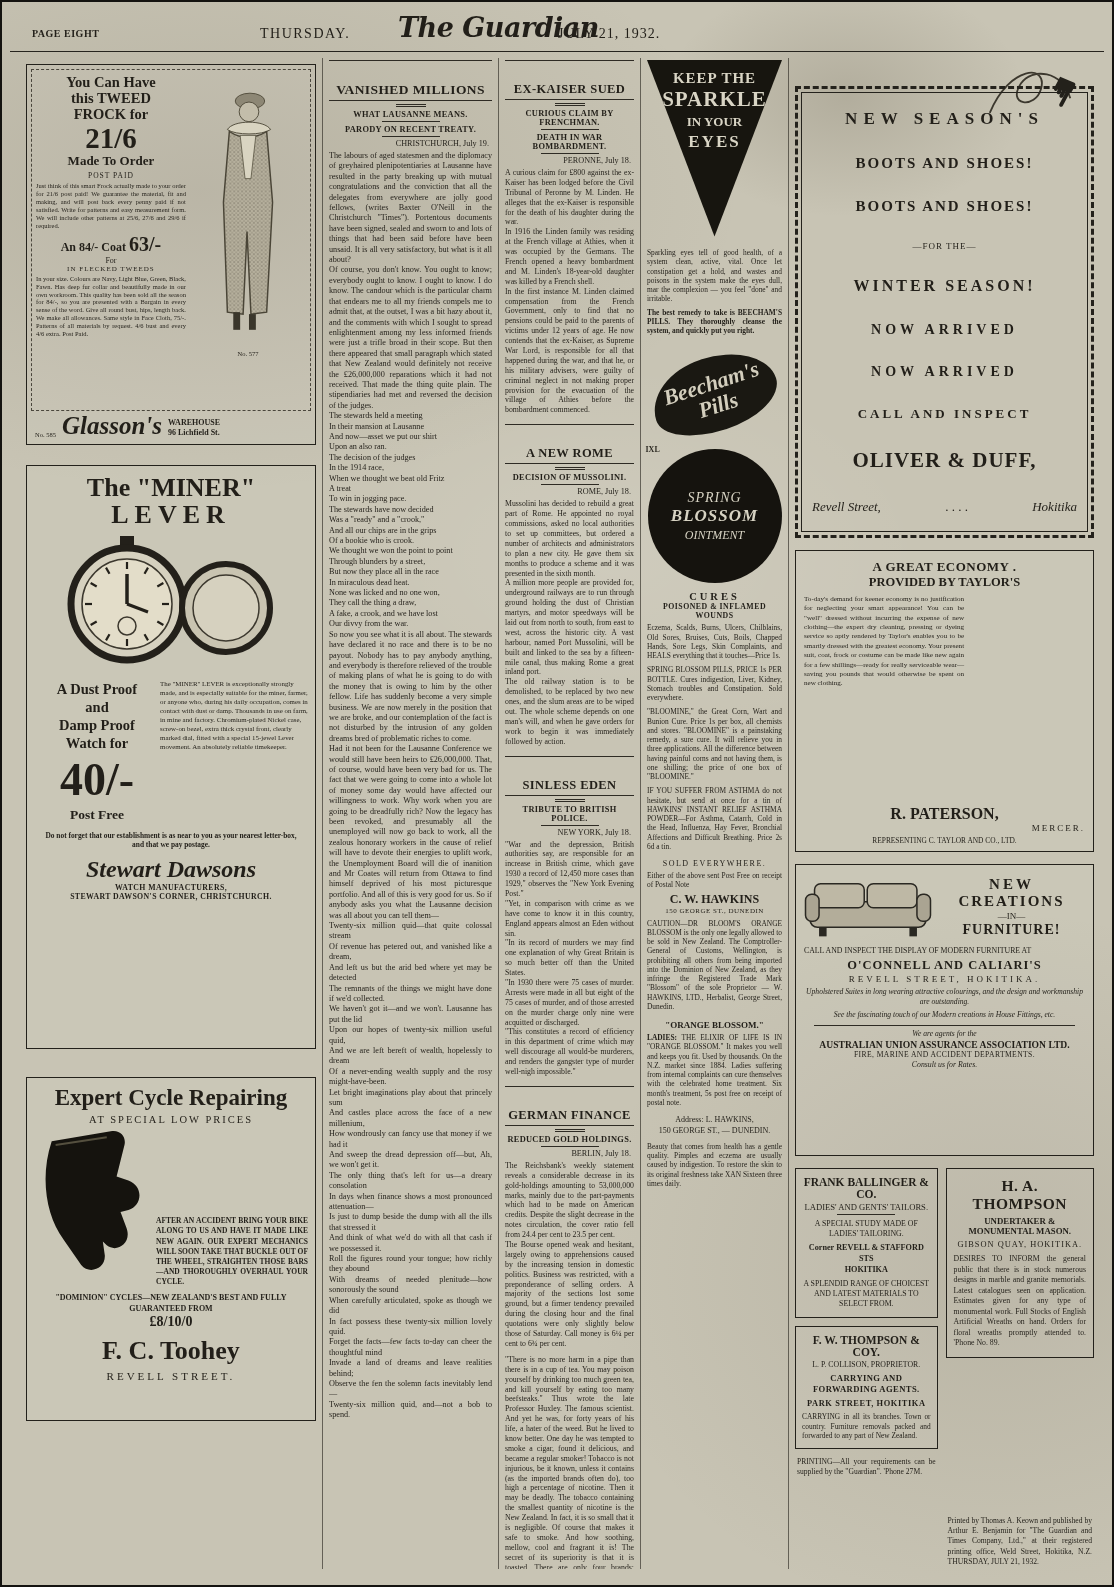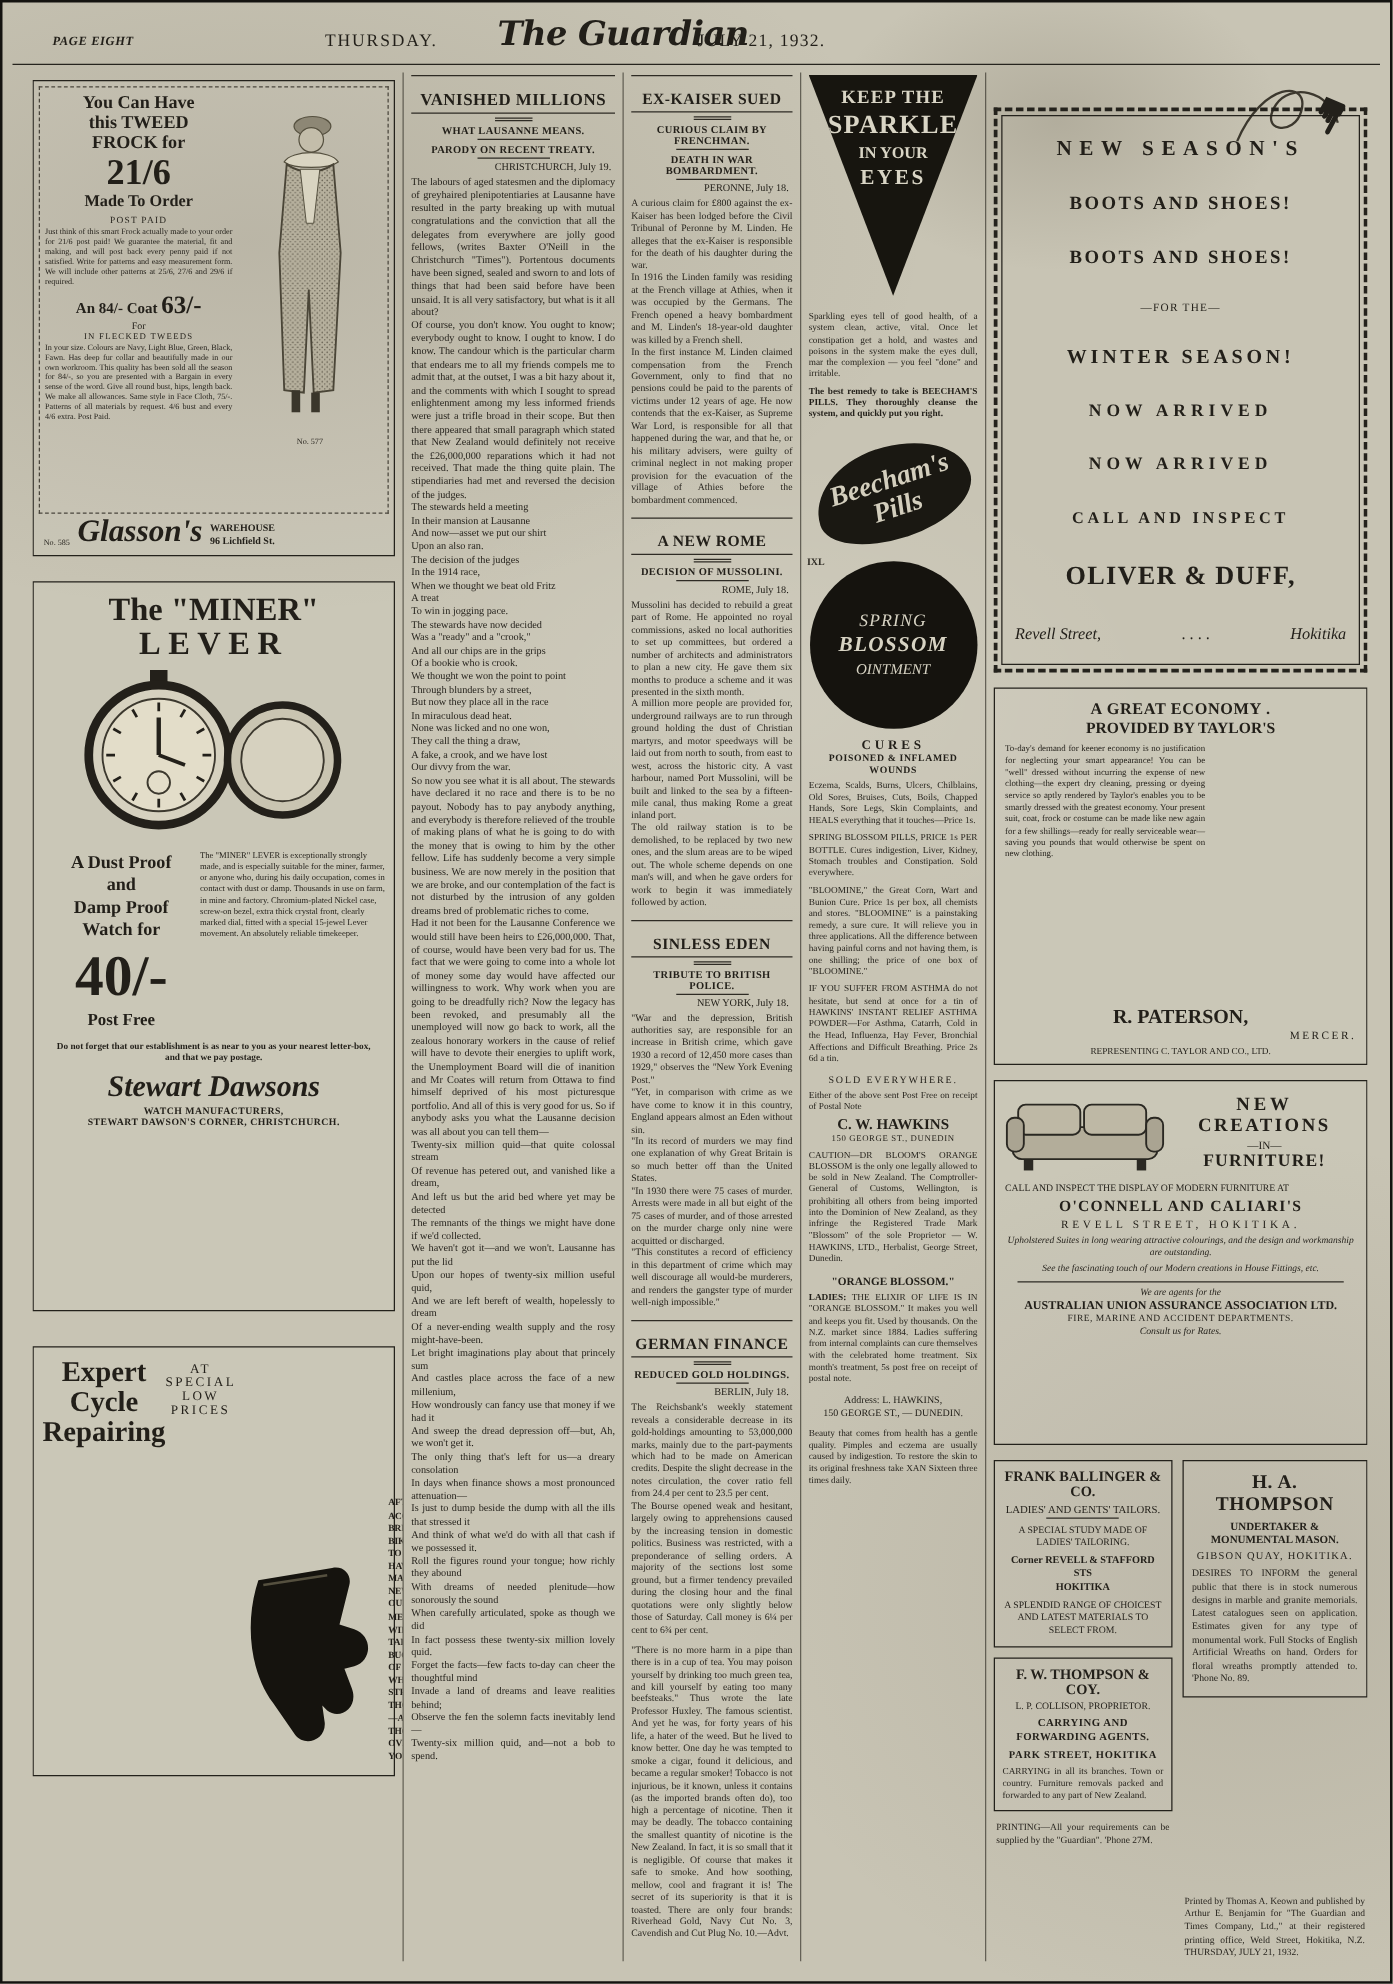--- a/index.html
+++ b/index.html
@@ -8,21 +8,21 @@
   background:
    radial-gradient(900px 500px at 18% 12%, rgba(96,88,70,.16), transparent 60%),
    radial-gradient(700px 600px at 90% 80%, rgba(96,88,70,.14), transparent 60%),
    radial-gradient(520px 320px at 55% 35%, rgba(255,255,250,.12), transparent 60%),
    radial-gradient(300px 200px at 76% 6%, rgba(90,82,64,.20), transparent 60%),
    #c8c4b4;
   border:2px solid #141310;
   font-family:"Liberation Serif","DejaVu Serif",serif;color:#221f19}
 
 .masthead{position:relative;height:50px;border-bottom:1.5px solid #26241e;margin:0 8px}
-.m-page{position:absolute;left:32px;top:26px;font-weight:700;font-style:italic;font-size:10px;letter-spacing:.5px}
+.m-page{position:absolute;left:22px;top:26px;font-weight:700;font-size:10px;letter-spacing:.5px}
 .m-day{position:absolute;left:250px;top:24px;font-size:14px;letter-spacing:1.5px}
 .m-title{position:absolute;left:388px;top:10px;font-size:27px;font-weight:700;font-style:italic;font-family:"DejaVu Serif",serif;letter-spacing:-.5px}
 .m-date{position:absolute;left:548px;top:24px;font-size:14px;letter-spacing:1px}
 
 .cols{display:flex;align-items:stretch;height:1525px;padding:6px 18px 8px 24px}
 .col{height:100%;overflow:hidden;padding:2px 6px 0}
 .col+.col{border-left:1px solid rgba(46,43,36,.65)}
 .col-l{width:296px;padding-left:0;display:flex;flex-direction:column}
 .col-a{width:176px}
 .col-b{width:142px}
@@ -30,21 +30,21 @@
 .col-r{flex:1;padding-right:0;display:flex;flex-direction:column;gap:12px}
 
 .pre{white-space:pre-line}
 .ctr{text-align:center}
 .bold{font-weight:700}
 .it{font-style:italic}
 .body{font-size:8.2px;line-height:1.27;text-align:justify}
 .small7{font-size:7.4px;line-height:1.25;text-align:justify}
 .mini-rule{width:58px;margin:2px auto;border-top:1px solid #2e2b24}
 .orn{width:30px;margin:3px auto 2px;border-top:3px double #2e2b24}
-.art-head{font-weight:700;text-align:center;font-size:13.5px;letter-spacing:.4px;padding:11px 0 2px;border-top:1.2px solid #2e2b24;border-bottom:1.2px solid #2e2b24}
+.art-head{font-weight:700;text-align:center;font-size:13.5px;letter-spacing:.4px;padding:21px 0 2px;border-top:1.2px solid #2e2b24;border-bottom:1.2px solid #2e2b24}
 .art{margin-bottom:9px}
 .art-sub{font-weight:700;text-align:center;font-size:8.4px;letter-spacing:.3px;margin:3px 0 1px}
 .dateline{text-align:right;font-size:8.2px;margin:2px 3px 3px 0}
 .ad{border:1.5px solid #23211b;background:rgba(255,255,252,.05)}
 
 .glasson{height:381px;margin-top:4px;padding:4px;display:flex;flex-direction:column}
 .gl-in{flex:1;display:flex;border:1px dashed #4a463c;padding:4px 4px 2px}
 .gl-left{width:57%;padding-right:4px}
 .gl-l1{font-weight:700;font-size:14.5px;text-align:center;line-height:1.12}
 .gl-price{font-weight:700;font-size:29px;text-align:center;line-height:1.05}
@@ -70,21 +70,21 @@
 .mn-mid{display:flex;gap:0;margin-top:6px}
 .mn-left{width:46%;text-align:center}
 .mn-l{font-weight:700;font-size:14.5px;line-height:1.25}
 .mn-price{font-weight:700;font-size:46px;line-height:1.05;margin:4px 0 2px}
 .mn-post{font-weight:700;font-size:13.5px}
 .mn-body{width:54%;font-size:6.9px;line-height:1.3}
 .mn-note{font-size:7.4px;font-weight:700;text-align:center;margin:8px 8px 4px;line-height:1.3}
 .mn-store{font-weight:700;font-style:italic;font-size:24px;text-align:center;margin-top:2px}
 .mn-sub{font-size:7.8px;font-weight:700;text-align:center;letter-spacing:.4px}
 
-.cycle{height:344px;margin-top:28px;padding:8px 7px;display:flex;flex-direction:row}
+.cycle{height:344px;margin-top:28px;padding:8px 7px;display:flex;flex-direction:column}
 .cy-t{font-weight:700;font-size:23px;text-align:center;line-height:1.05}
 .cy-s{font-size:10.5px;letter-spacing:2px;text-align:center;margin:4px 0 2px}
 .cy-row{display:flex;align-items:flex-end;gap:4px;margin:2px 0}
 .cy-row svg{width:118px;height:158px}
 .cy-body{flex:1;font-size:7.5px;line-height:1.35;text-align:justify;font-weight:700}
 .cy-dom{font-size:8px;font-weight:700;text-align:center;margin-top:4px;line-height:1.3}
 .cy-price{font-size:14px;font-weight:700;text-align:center}
 .cy-store{font-weight:700;font-size:26px;text-align:center;margin-top:6px}
 .cy-addr{font-size:11px;letter-spacing:3px;text-align:center;margin-top:4px}
 

